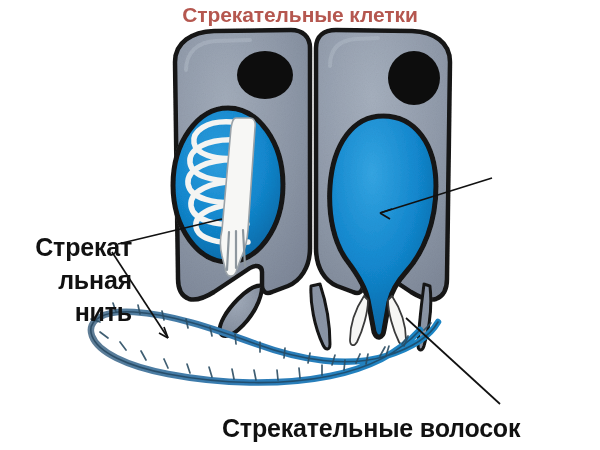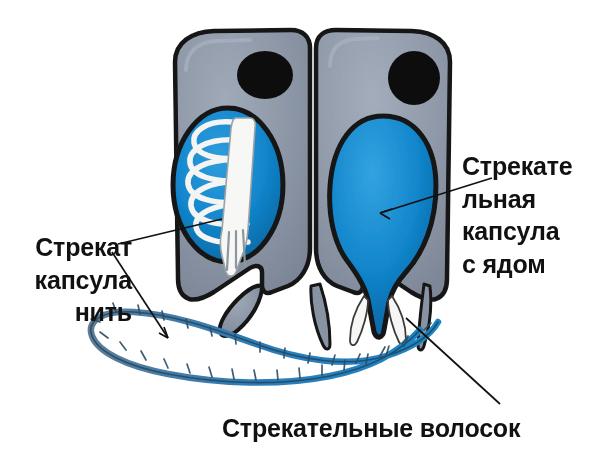--- a/index.html
+++ b/index.html
@@ -61,20 +61,21 @@
     top: 412px;
     font-size: 25px;
     text-align: left;
   }
 </style>
 </head>
 <body>
 
 <div id="stage">
 
+  <div id="page-title">Стрекательные клетки</div>
 
   <svg id="diagram-svg" viewBox="0 0 600 450">
     <defs>
       <radialGradient id="gradCellL" cx="38%" cy="28%" r="82%">
         <stop offset="0%" stop-color="#a3adbb"></stop>
         <stop offset="60%" stop-color="#8e98a8"></stop>
         <stop offset="100%" stop-color="#7e8899"></stop>
       </radialGradient>
       <radialGradient id="gradCellR" cx="42%" cy="25%" r="85%">
         <stop offset="0%" stop-color="#a6b0be"></stop>
@@ -257,24 +258,20 @@
 
       <path d="M118 244 L222 219"></path>
 
       <path d="M112 252 L168 338"></path>
       <path d="M168 338 L164 327 M168 338 L159 333"></path>
 
       <path d="M406 318 L500 404"></path>
     </g>
   </svg>
 
-  <div class="lbl" id="label-capsule">Стрекате
+
+  <div class="lbl" id="label-thread">Стрекат
 льная
-капсула
-с ядом</div>
-
-  <div class="lbl" id="label-thread">Стрекат
-капсула
 нить</div>
 
   <div class="lbl" id="label-hair">Стрекательные волосок</div>
 
 </div>
 
 </body></html>

